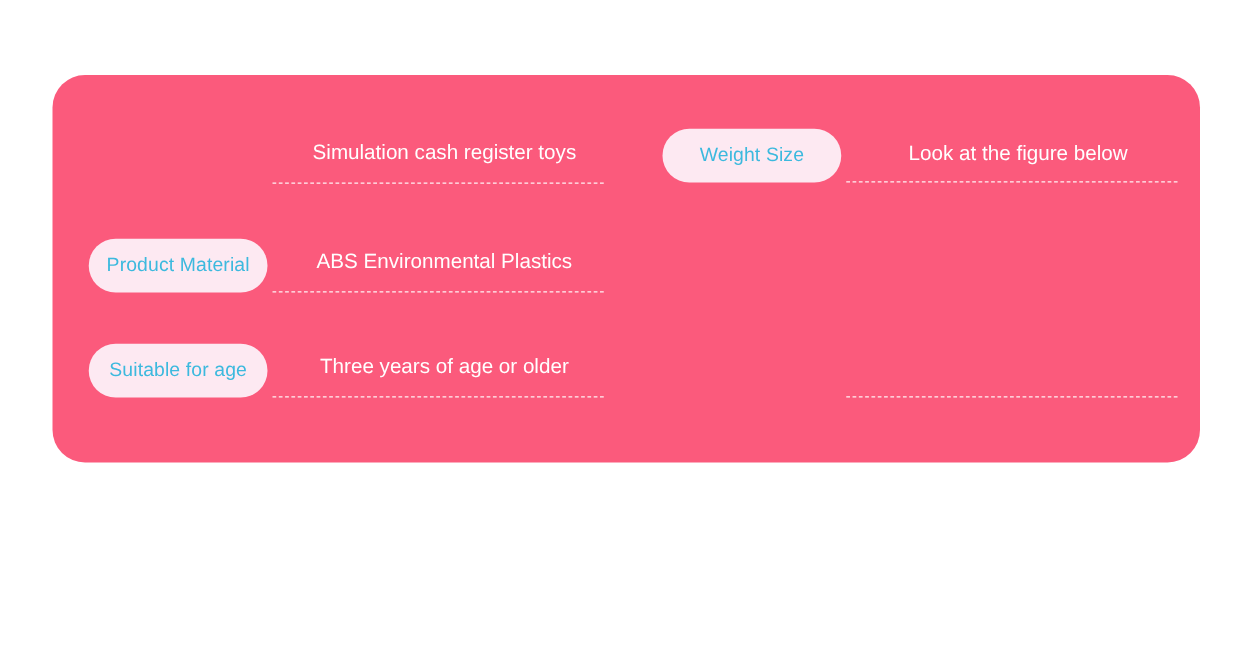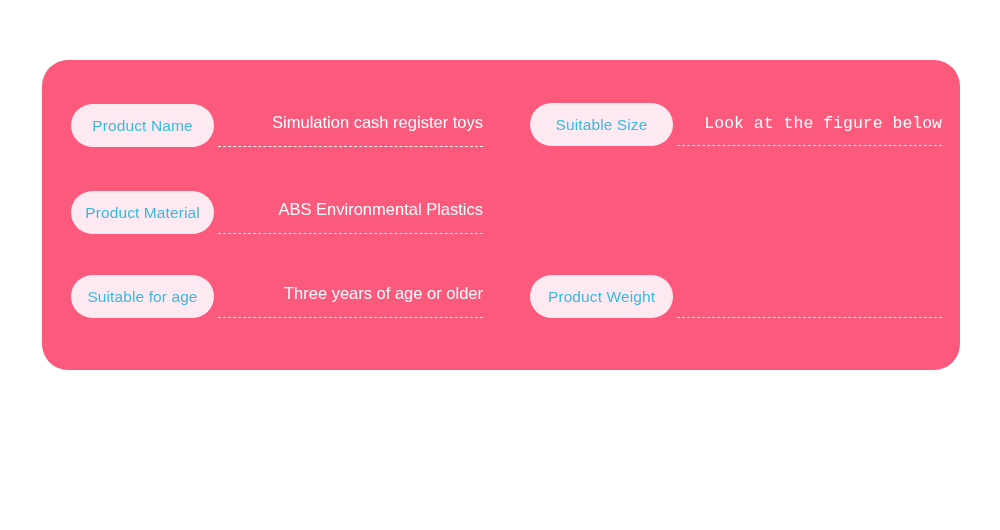--- a/index.html
+++ b/index.html
@@ -73,49 +73,46 @@
   }
   .spec-value-text {
     position: absolute;
     left: 0;
     right: 0;
     top: 9px;
     color: #ffffff;
     font-size: 16.5px;
     white-space: nowrap;
   }
-  .spec-value-text.align-left   { text-align: right;   padding-left: 10px; box-sizing: border-box; }
+  .spec-value-text.align-left   { text-align: center;   padding-left: 10px; box-sizing: border-box; }
   .spec-value-text.align-center { text-align: center; }
 
   .spec-value-rule {
     position: absolute;
     left: 0;
     bottom: 0;
     width: 265px;
     height: 0;
     border-top: 1px dashed rgba(255,255,255,0.92);
   }
 
   
-  #column-right .spec-value-text { top: 11px; font-family: Liberation Mono, monospace; }
+  #column-right .spec-value-text { top: 11px; }
   #column-right .spec-row.row-0 { top: 43px; }
   #column-right .spec-row.row-1 { top: 130px; }
   #column-right .spec-row.row-2 { top: 215px; }
 </style>
 </head>
 <body>
 
 <div id="spec-card">
 
   <div class="spec-column" id="column-left">
 
     <div class="spec-row row-0">
-      <div class="spec-label-pill">
-        <span class="spec-label-text">Product Name</span>
-      </div>
       <div class="spec-value-block">
         <span class="spec-value-text align-left">Simulation cash register toys</span>
         <div class="spec-value-rule"></div>
       </div>
     </div>
 
     <div class="spec-row row-2">
       <div class="spec-label-pill">
         <span class="spec-label-text">Suitable for age</span>
       </div>
@@ -134,33 +131,30 @@
         <div class="spec-value-rule"></div>
       </div>
     </div>
 
   </div>
 
   <div class="spec-column" id="column-right">
 
     <div class="spec-row row-0">
       <div class="spec-label-pill">
-        <span class="spec-label-text">Suitable Size</span>
+        <span class="spec-label-text">Weight Size</span>
       </div>
       <div class="spec-value-block">
         <span class="spec-value-text align-left">Look at the figure below</span>
         <div class="spec-value-rule"></div>
       </div>
     </div>
 
 
     <div class="spec-row row-2">
-      <div class="spec-label-pill">
-        <span class="spec-label-text">Product Weight</span>
-      </div>
       <div class="spec-value-block">
         <div class="spec-value-rule"></div>
       </div>
     </div>
 
   </div>
 
 </div>
 
 </body></html>

